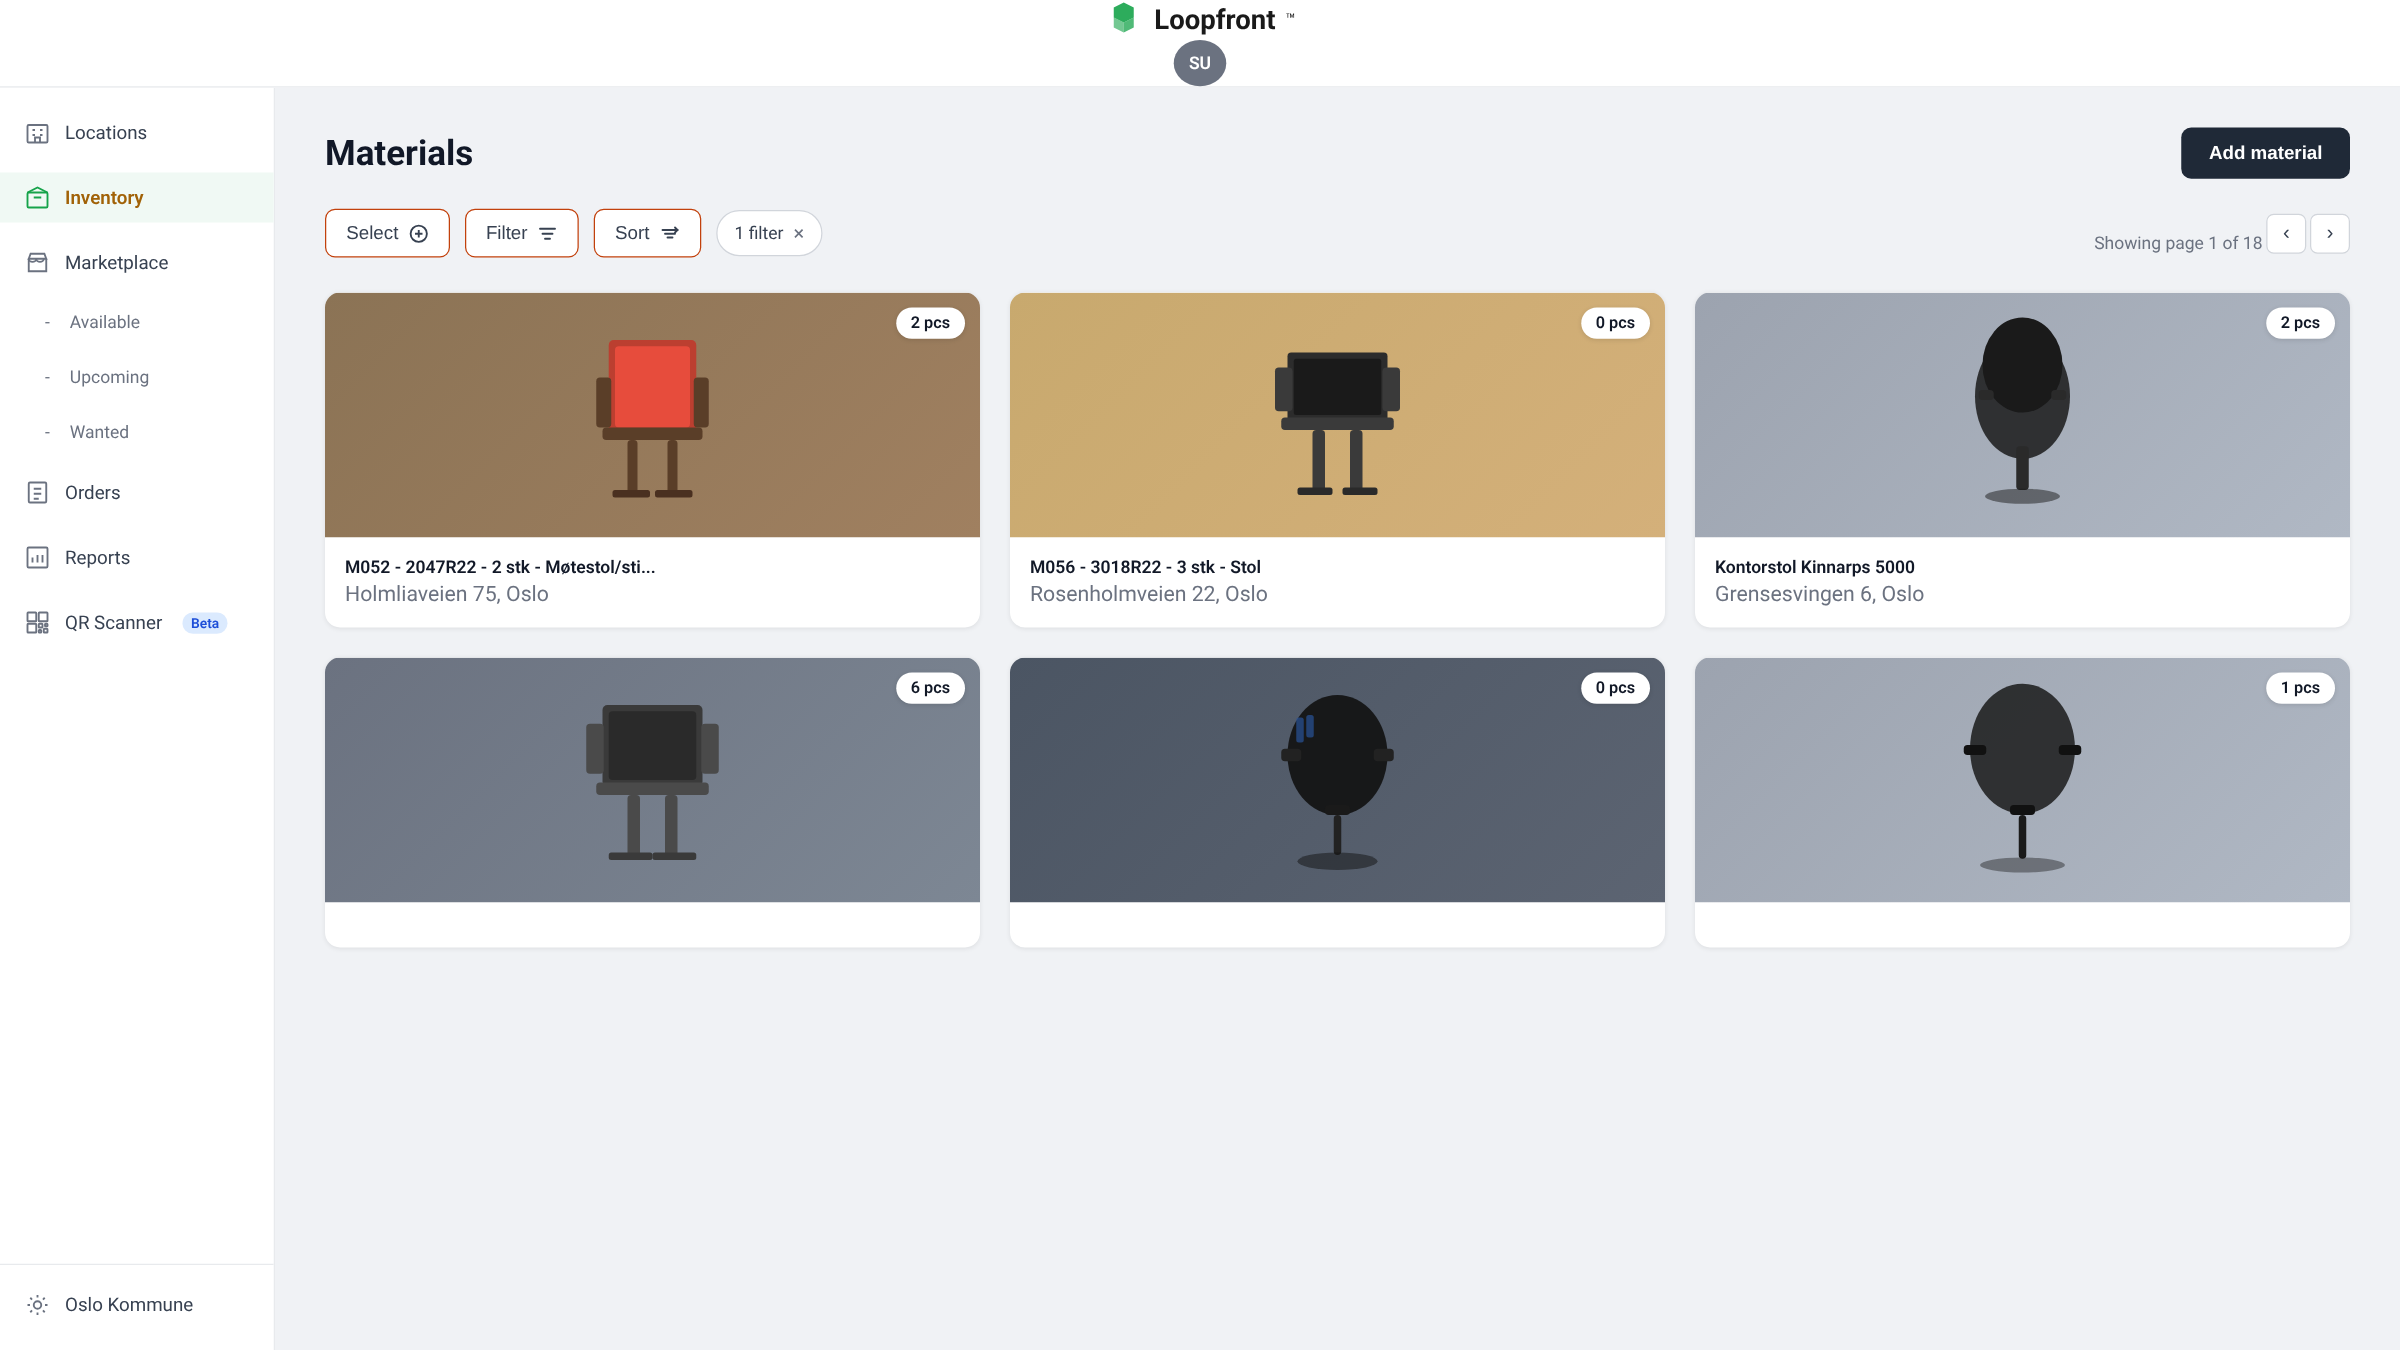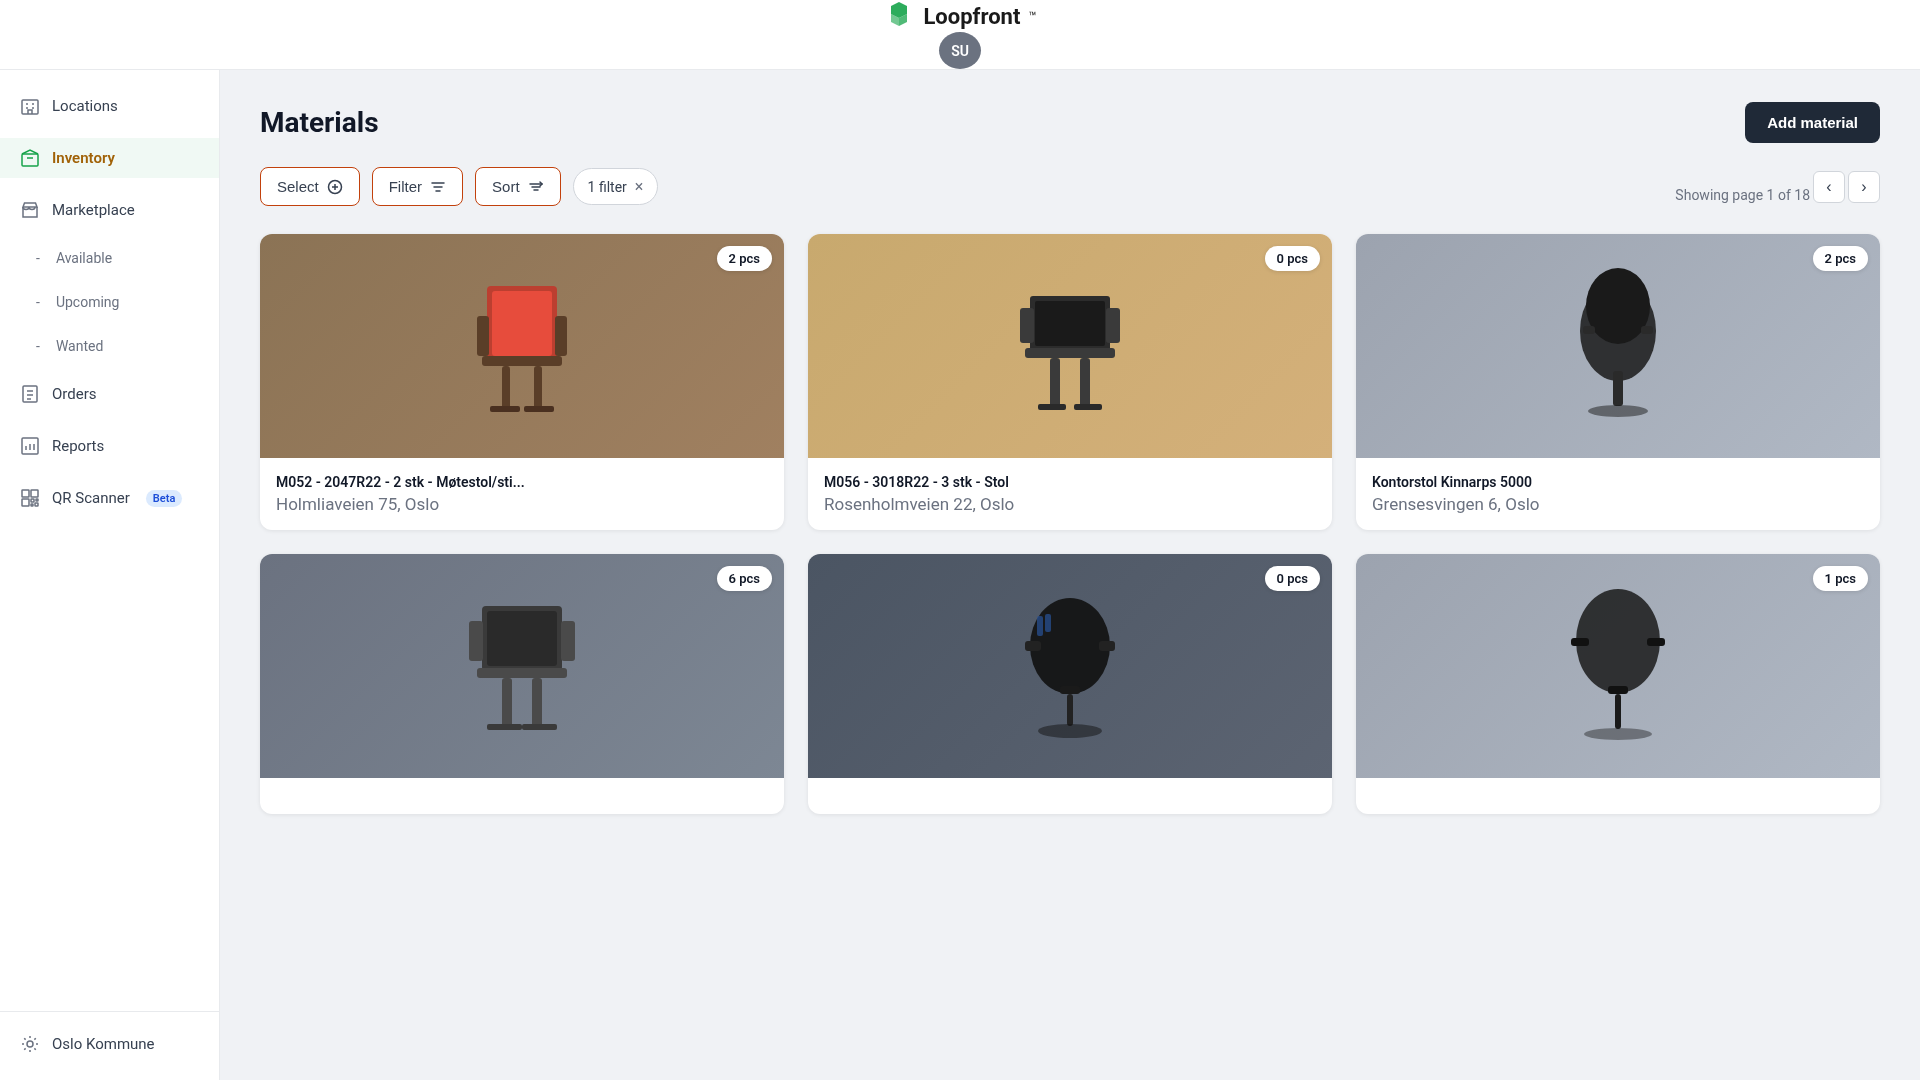--- a/index.html
+++ b/index.html
@@ -198,21 +198,21 @@
       background: #fff;
       border-radius: 12px;
       overflow: hidden;
       box-shadow: 0 1px 4px rgba(0,0,0,0.08);
       cursor: pointer;
       transition: box-shadow 0.2s;
     }
     .card-img-wrap {
       position: relative;
       width: 100%;
-      height: 224px;
+      height: 196px;
       overflow: hidden;
       background: #0c4a6e;
     }
     .card-img-placeholder {
       width: 100%;
       height: 100%;
       display: flex;
       align-items: center;
       justify-content: center;
     }

